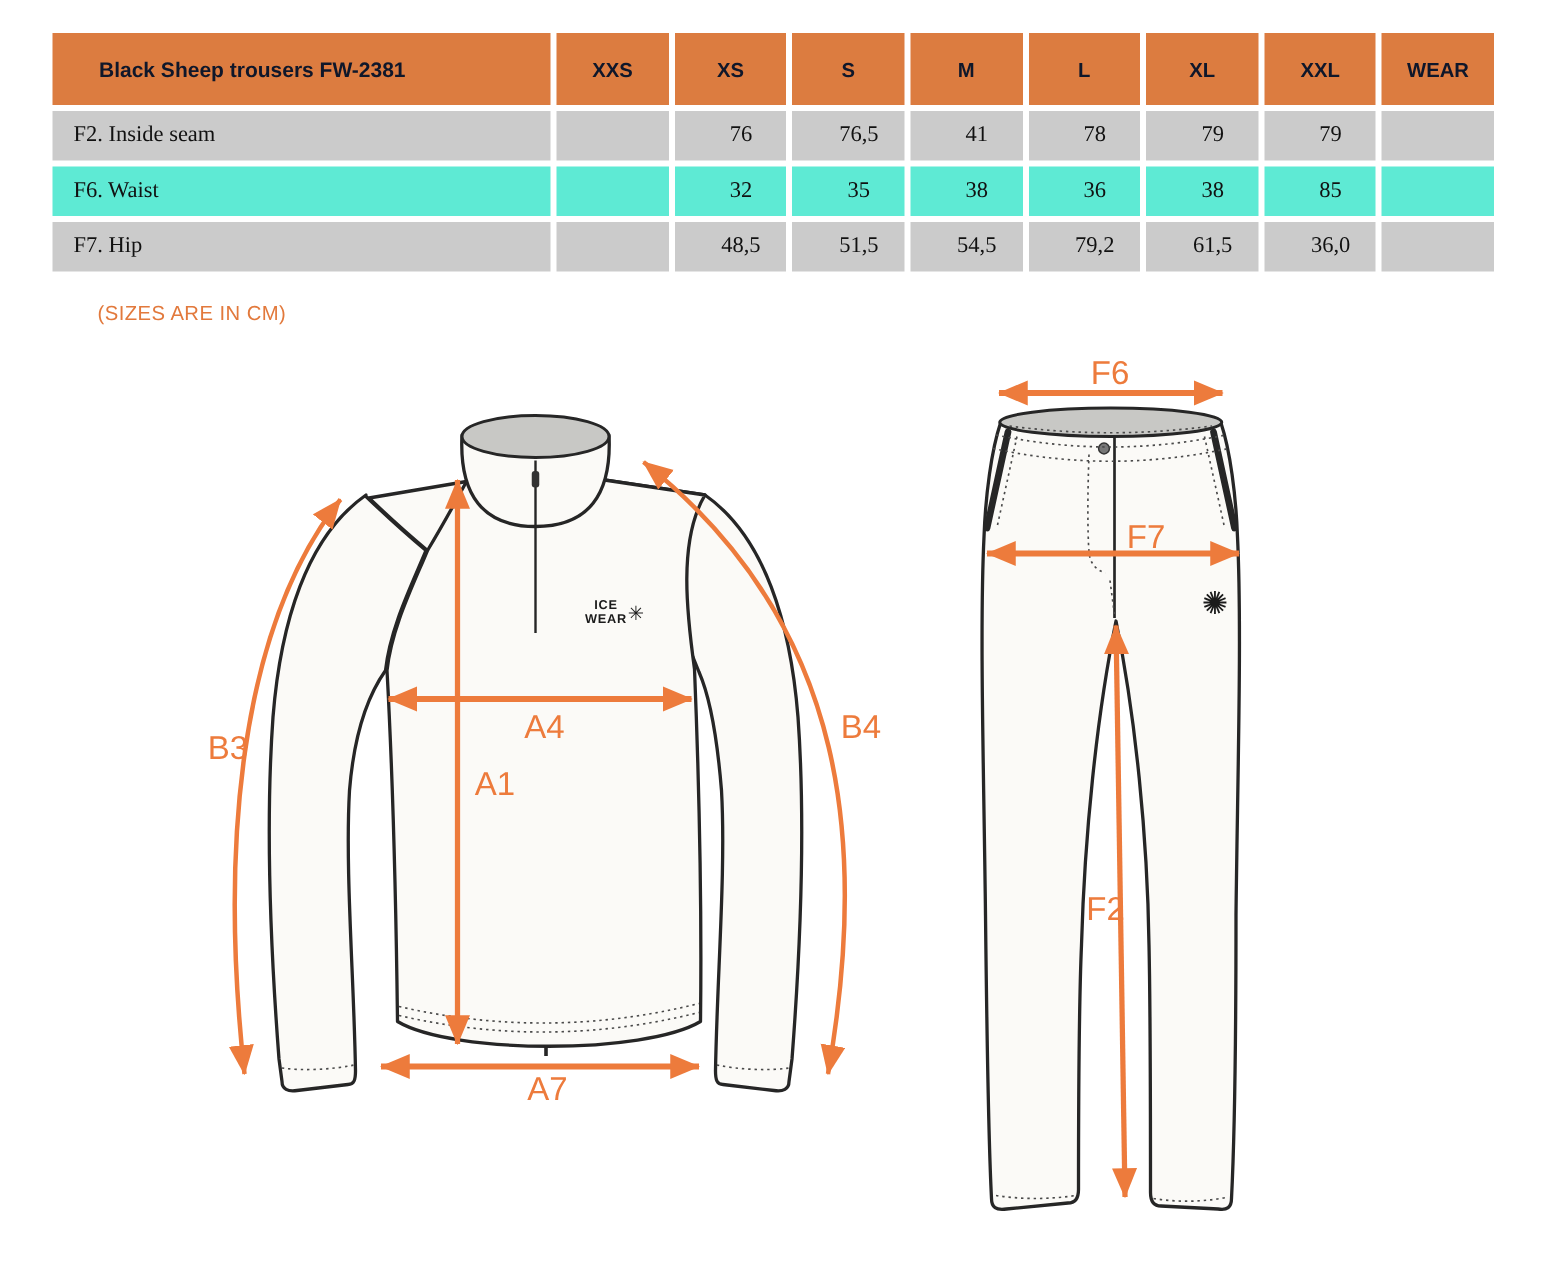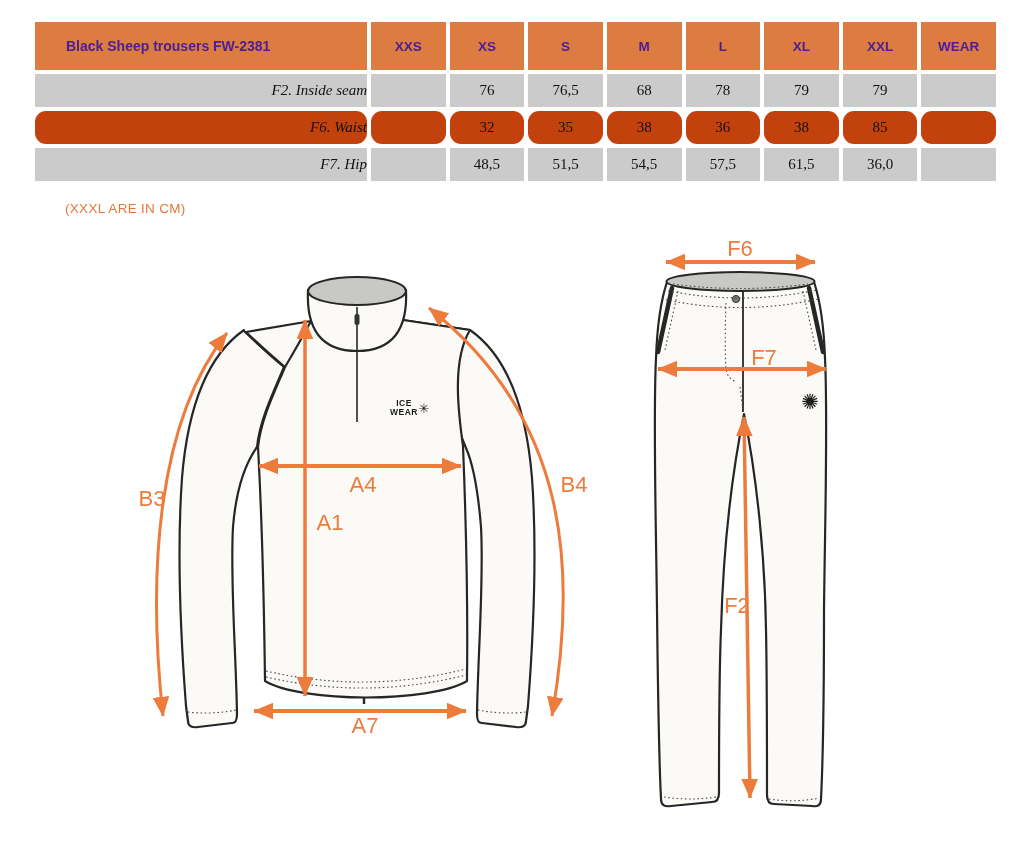--- a/index.html
+++ b/index.html
@@ -1,28 +1,28 @@
 <!DOCTYPE html>
 <html><head>
 <meta charset="utf-8">
 <style>
   html,body{margin:0;padding:0;background:#ffffff;}
   .page{position:relative;width:1030px;height:849px;background:#ffffff;overflow:hidden;
         font-family:"Liberation Sans",sans-serif;}
   table.sizes{position:absolute;left:31px;top:18px;width:969px;
               border-collapse:separate;border-spacing:4px;table-layout:fixed;}
   table.sizes th,table.sizes td{padding:0;margin:0;}
-  table.sizes thead th{background:#dc7c40;color:#4c1d95;font-weight:bold;
+  table.sizes thead th{background:#dc7c40;color:#0f172a;font-weight:bold;
                        font-size:13.5px;height:48px;text-align:center;}
   table.sizes thead th.product{text-align:left;padding-left:31px;font-size:14px;width:301px;}
   table.sizes tbody td{font-family:"Liberation Serif",serif;font-size:15px;color:#111;
-                       text-align:center;height:33px;}
-  table.sizes tbody td.label{text-align:right;padding-left:31px;font-style:italic;}
+                       text-align:center;height:33px;padding-left:14px;}
+  table.sizes tbody td.label{text-align:left;}
   tr.row-dark td{background:#cbcbcb;}
-  tr.row-light td{background:#c2410c;border-radius:11px;}
+  tr.row-light td{background:#5eead4;}
   .units-note{position:absolute;left:65px;top:201px;color:#e2793c;
               font-size:13.5px;letter-spacing:.3px;}
   svg.diagram{position:absolute;left:0;top:0;}
   .mlabel{fill:#ed7b3c;font-family:"Liberation Sans",sans-serif;font-size:22px;}
   .logo-t{fill:#1b1b1b;font-family:"Liberation Sans",sans-serif;font-weight:bold;}
 </style>
 </head>
 <body>
 
 <div class="page">
@@ -40,21 +40,21 @@
         <th>XXL</th>
         <th>WEAR</th>
       </tr>
     </thead>
     <tbody>
       <tr class="row-dark">
         <td class="label">F2. Inside seam</td>
         <td></td>
         <td>76</td>
         <td>76,5</td>
-        <td>68</td>
+        <td>41</td>
         <td>78</td>
         <td>79</td>
         <td>79</td>
         <td></td>
       </tr>
       <tr class="row-light">
         <td class="label">F6. Waist</td>
         <td></td>
         <td>32</td>
         <td>35</td>
@@ -63,29 +63,29 @@
         <td>38</td>
         <td>85</td>
         <td></td>
       </tr>
       <tr class="row-dark">
         <td class="label">F7. Hip</td>
         <td></td>
         <td>48,5</td>
         <td>51,5</td>
         <td>54,5</td>
-        <td>57,5</td>
+        <td>79,2</td>
         <td>61,5</td>
         <td>36,0</td>
         <td></td>
       </tr>
     </tbody>
   </table>
 
-  <div class="units-note">(XXXL ARE IN CM)</div>
+  <div class="units-note">(SIZES ARE IN CM)</div>
 
   <svg class="diagram" width="1030" height="849" viewBox="0 0 1030 849">
     <defs>
       <marker id="ah" viewBox="0 0 12 10" refX="11.5" refY="5" markerWidth="20" markerHeight="17" orient="auto" markerUnits="userSpaceOnUse">
         <path d="M0,0 L12,5 L0,10 Z" fill="#ed7b3c"></path>
       </marker>
       <marker id="ahs" viewBox="0 0 12 10" refX="11.5" refY="5" markerWidth="20" markerHeight="17" orient="auto-start-reverse" markerUnits="userSpaceOnUse">
         <path d="M0,0 L12,5 L0,10 Z" fill="#ed7b3c"></path>
       </marker>
     </defs>

